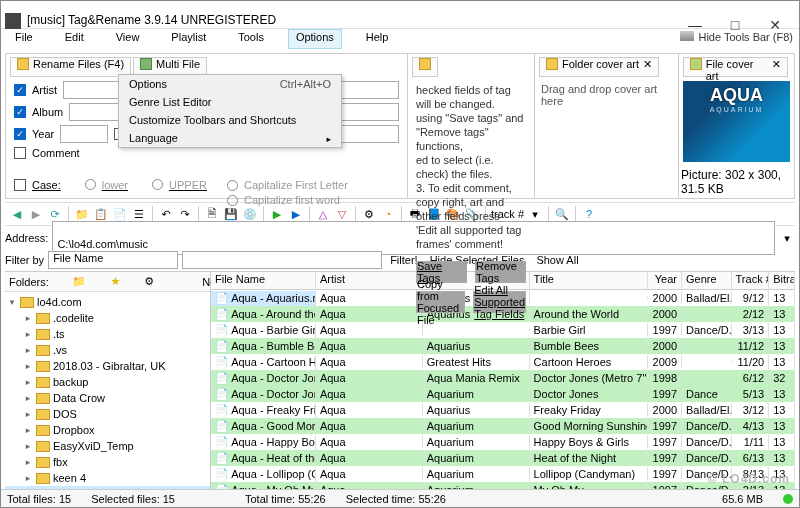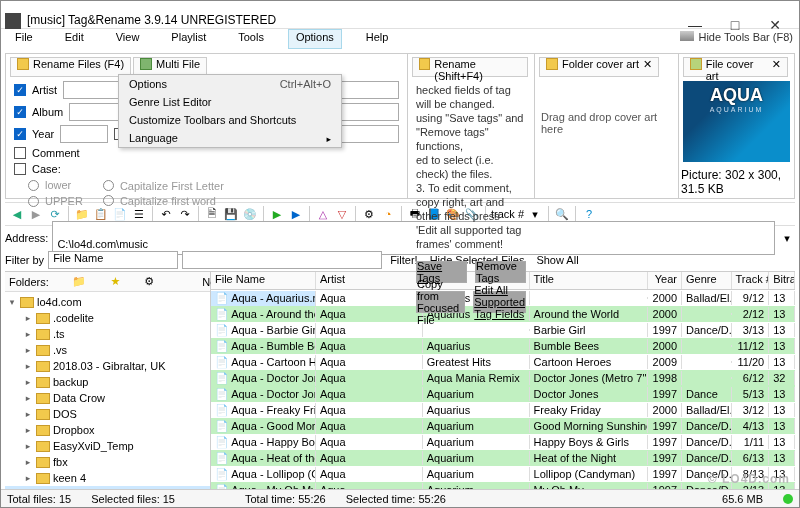--- a/index.html
+++ b/index.html
@@ -23,21 +23,21 @@
 .row { display: flex; align-items: center; gap: 6px; }
 .cb { width: 12px; height: 12px; border: 1px solid #555; display:inline-flex; align-items:center; justify-content:center; font-size:9px; color:#fff;}
 .cb.on { background:#0a64c8; border-color:#0a64c8;}
 .tin { height: 18px; border: 1px solid #aaa; background:#fff; flex:1;}
 .tin.sm { flex: 0 0 48px; }
 .radio { width:11px; height:11px; border:1px solid #888; border-radius:50%; display:inline-block;}
 .midpanel { flex:1; display:flex; flex-direction:column; }
 .midtext { padding: 6px 8px; color:#333; line-height:14px; }
 .btnrow { display:flex; gap:8px; padding: 4px 8px; }
 .wbtn { flex:1; height:22px; border:1px solid #aaa; background:#a3a3a3; display:flex; align-items:center; justify-content:center;}
-.coverpanel { width:144px; border-left:1px solid #ccc; display:flex; flex-direction:column;gap:28px;}
+.coverpanel { width:144px; border-left:1px solid #ccc; display:flex; flex-direction:column;}
 .coverdrop { flex:1; display:flex; padding:6px; color:#555; font-size:10px;}
 .coverinfo { font-size:12px; padding:2px;}
 .cover2 { width:116px; border-left:1px solid #ccc; display:flex; flex-direction:column;}
 .albumimg { margin:4px; height:100px; background:linear-gradient(135deg,#0c4a7a 30%,#0a8ecb 70%);}
 .dropdown { position:absolute; top:20px; left:112px; width:224px; background:#f0f0f0; border:1px solid #bbb; box-shadow:2px 2px 4px rgba(0,0,0,.2); z-index:50;}
 .dditem { padding:3px 10px; display:flex;}
 .dditem .lab { flex:1;}
 .dditem .arr::after{content:"▸"; font-size:9px;}
 .toolbar2 { height:24px; border-top:1px solid #ddd; border-bottom:1px solid #ddd; margin:1px 4px; display:flex; align-items:center; gap:3px; padding:0 4px;}
 .tb { width:16px; height:16px; display:flex; align-items:center; justify-content:center; font-size:11px;}
@@ -128,21 +128,21 @@
           <div class="tin sm"></div>
         <span class="cb"></span>
           <span>Genre</span>
           <div class="tin"></div>
         </div>
       <div class="row">
           <span class="cb"></span>
           <span>Comment</span>
         </div>
       <div class="row" style="gap:20px;">
-        <div style="display:flex;flex-direction:column;gap:4px;">
+        <div style="display:flex;flex-direction:row;gap:10px;text-decoration:underline;">
           <div class="row">
               <span class="cb"></span>
               <span>Case:</span>
             </div>
           <div class="row" style="padding-left:14px">
               <span class="radio"></span>
               <span style="color:#999">lower</span>
             </div>
           <div class="row" style="padding-left:14px">
               <span class="radio"></span>
@@ -177,21 +177,20 @@
           <span class="lab">Language</span>
           <span class="arr"></span>
         </div>
     </div>
   </div>
 
   <div class="midpanel">
     <div class="tabrow">
         <div class="tabbtn">
           <span class="tic"></span>
-          <span>Rename (Shift+F4)</span>
         </div>
       </div>
     <div class="midtext">
       <div>hecked fields of tag will be changed.</div>
         <div>using "Save tags" and "Remove tags" functions,</div>
         <div>ed to select (i.e. check) the files.</div>
         <div>3. To edit comment, copy right, art and other fields press</div>
         <div>'Edit all supported tag frames' comment!</div>
     </div>
     <div class="btnrow">

